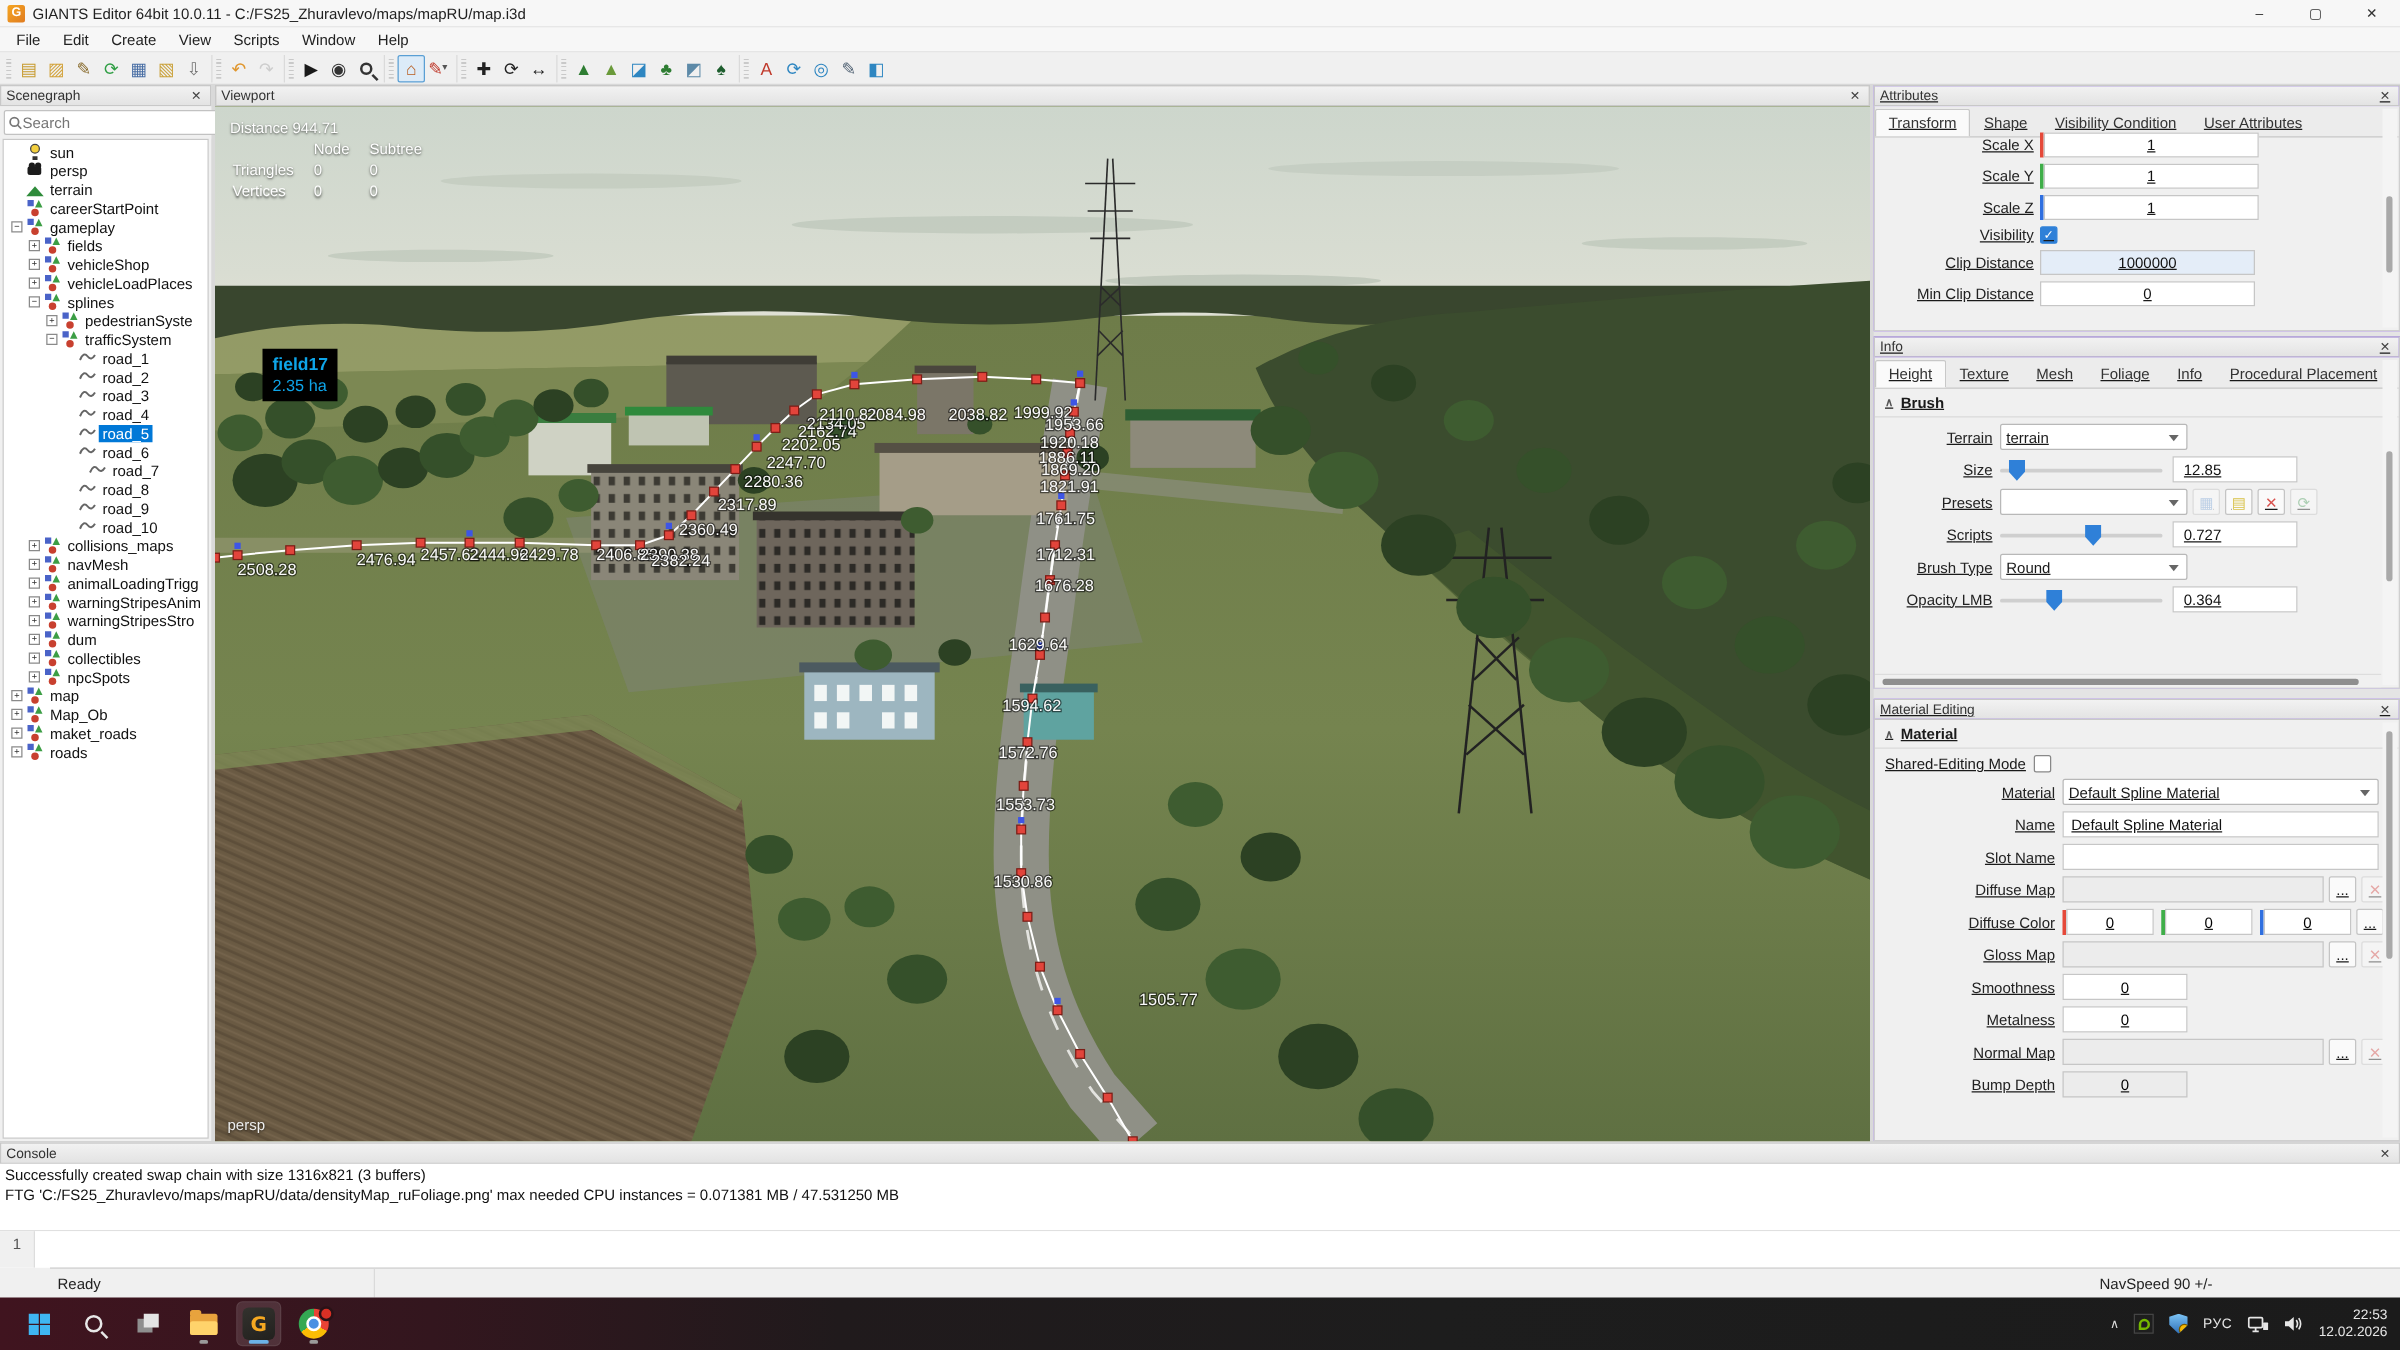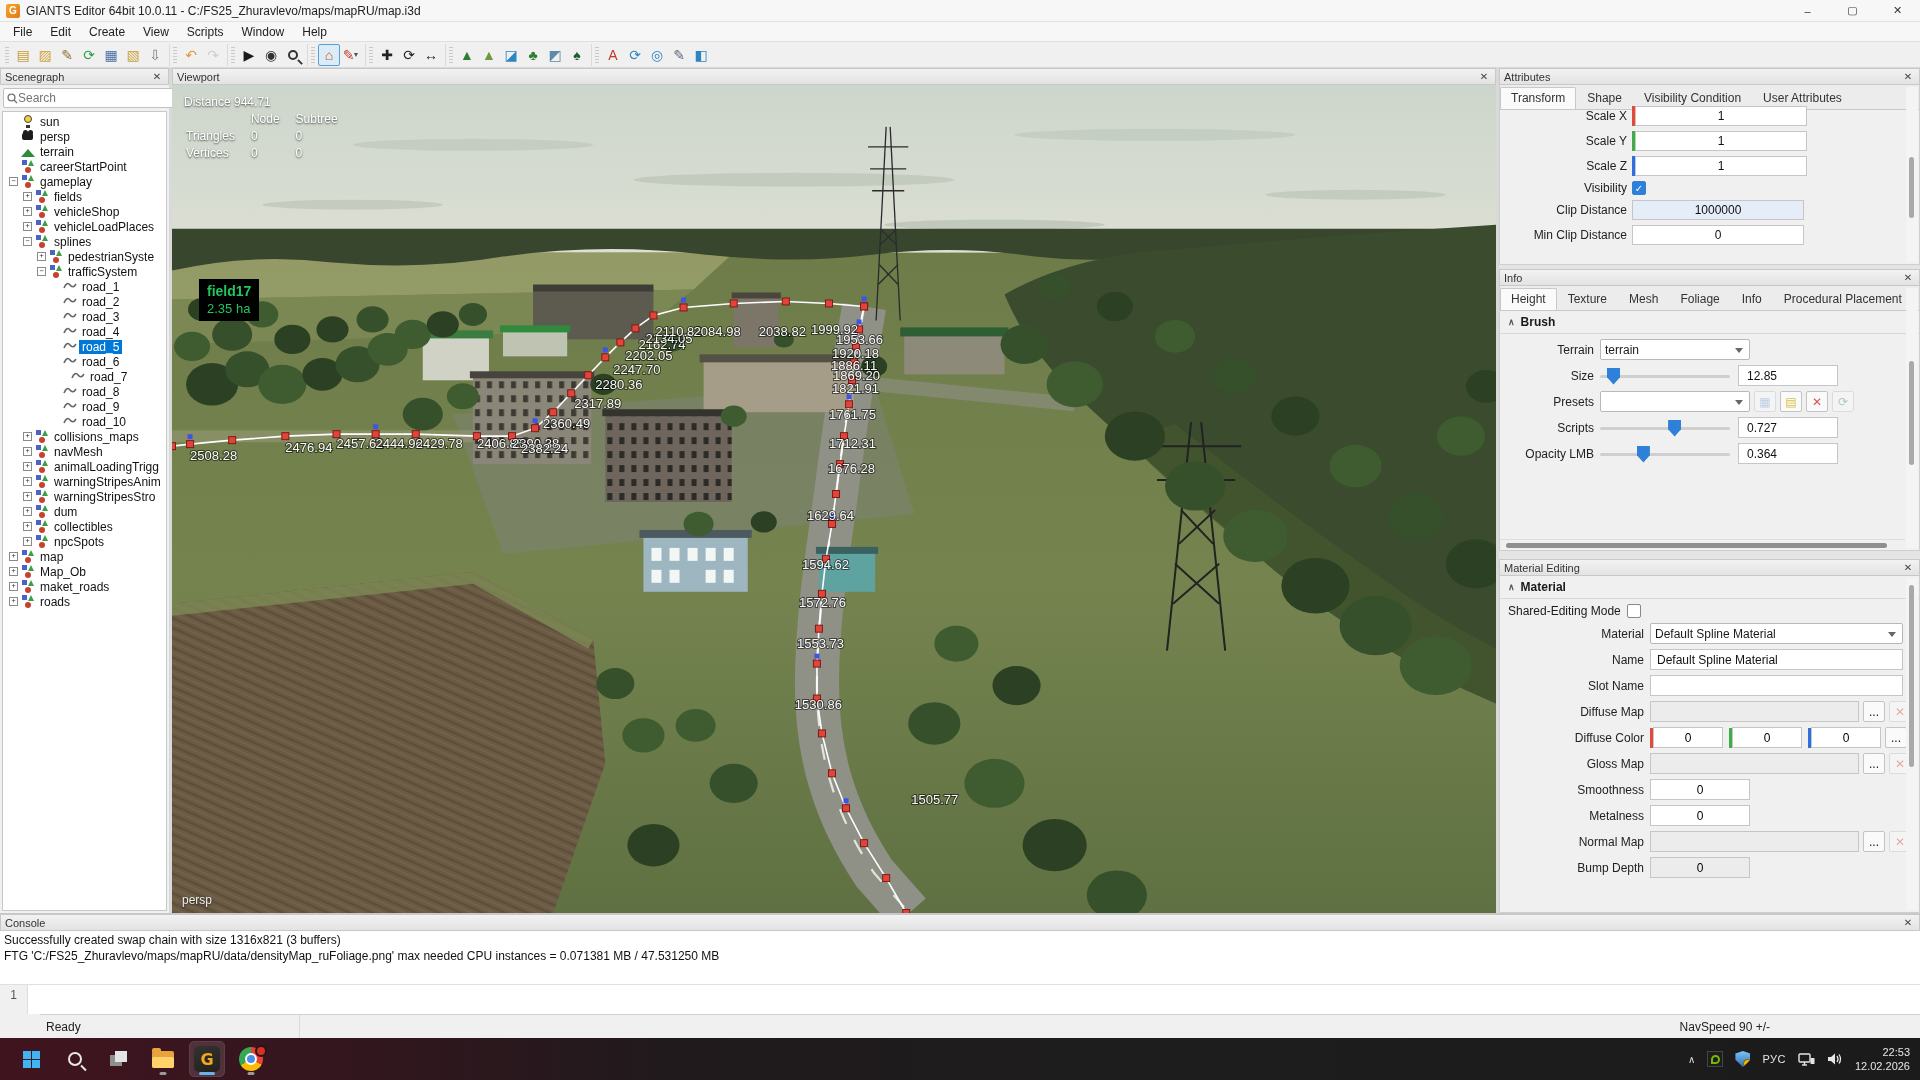--- a/index.html
+++ b/index.html
@@ -59,28 +59,28 @@
   .ticon .clens2 { position:absolute; left:7px; top:0; width:5px; height:5px; border-radius:50%; background:#1c1c1c; }
   .ticon .terr { position:absolute; left:0; bottom:1px; width:0; height:0; border-left:7px solid transparent; border-right:7px solid transparent; border-bottom:8px solid #2e8b3a; }
 
   
   .viewport { flex:1; display:flex; flex-direction:column; min-width:0; }
   .vp-scene { position:relative; flex:1; background:#7b8a52; overflow:hidden; }
   .vp-scene svg { position:absolute; inset:0; width:100%; height:100%; }
   .vp-stats { position:absolute; left:12px; top:10px; color:#ffffff; font-size:12px; text-shadow:0 1px 2px rgba(0,0,0,.7); line-height:15px; }
   .vp-stats table td { padding-right:14px; }
   .persp-label { position:absolute; left:10px; bottom:6px; color:#eee; font-size:12px; text-shadow:0 1px 2px rgba(0,0,0,.7); }
-  .field-label { position:absolute; left:27px; top:194px; background:#000; color:#22c55e; padding:4px 8px; line-height:17px; }
+  .field-label { position:absolute; left:38px; top:194px; background:#000; color:#0ea5e9; padding:4px 8px; line-height:17px; }
   .field-label .fl1 { font-size:14px; font-weight:bold; }
   .field-label .fl2 { font-size:13px; }
   .spline-num { font-size:13px; fill:#fafafa; paint-order:stroke; stroke:rgba(0,0,0,.55); stroke-width:2px; font-family:"Liberation Sans",sans-serif; }
 
   
   .rightcol { width:424px; flex:none; display:flex; flex-direction:column; background:#e4e4e4; border-left:3px solid #d9d9d9; }
-  .rpanel { display:flex; flex-direction:column; background:#8b5cf6; overflow:hidden; }
+  .rpanel { display:flex; flex-direction:column; background:#8b5cf6; overflow:hidden;text-decoration:underline; }
   .rpanel-body { flex:1; position:relative; overflow:hidden; border:1px solid #cfcfcf; border-top:0; background:#f0f0f0; }
   .vscroll { position:absolute; right:1px; top:2px; bottom:2px; width:12px; background:#f4f4f4; }
   .vthumb { position:absolute; left:3px; width:5px; background:#a9a9a9; border-radius:3px; }
   .tabsbar { display:flex; border-bottom:1px solid #c8c8c8; background:#ececec; padding-top:2px; }
   .tab { padding:3px 10px 4px; font-size:12px; color:#333; border:1px solid transparent; border-bottom:0; }
   .tab.active { background:#fafafa; border-color:#c8c8c8; border-radius:2px 2px 0 0; }
   .sect-row { display:flex; align-items:center; gap:6px; padding:4px 8px; border-bottom:1px solid #d9d9d9; font-weight:bold; font-size:12px; }
   .sect-caret { font-size:9px; color:#555; }
 
   .arow { display:flex; align-items:center; margin:5px 8px 5px 0; }
@@ -991,20 +991,26 @@
           </div>
           <div class="irow">
             <span class="ilabel">Scripts</span>
             <div class="slider">
                 <div class="track"></div>
                 <div class="thumb" style="left: calc(57% - 6px);"></div>
               </div>
             <input class="numfield" value="0.727" style="">
           </div>
           <div class="irow">
+            <span class="ilabel">Brush Type</span>
+            <div class="select">
+                <span>Round</span>
+              </div>
+          </div>
+          <div class="irow">
             <span class="ilabel">Opacity LMB</span>
             <div class="slider">
                 <div class="track"></div>
                 <div class="thumb" style="left: calc(33% - 6px);"></div>
               </div>
             <input class="numfield" value="0.364" style="">
           </div>
           <div class="hscroll">
               <div class="hthumb"></div>
             </div>

